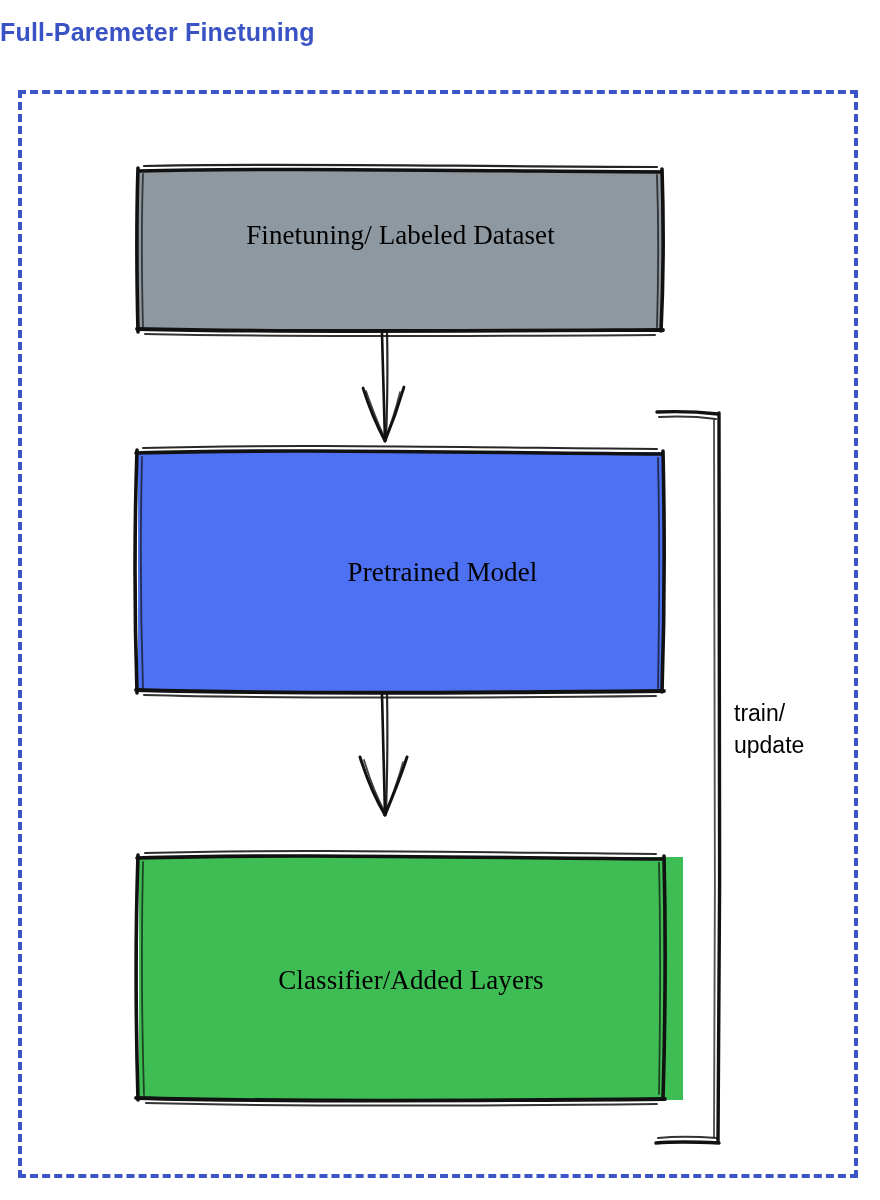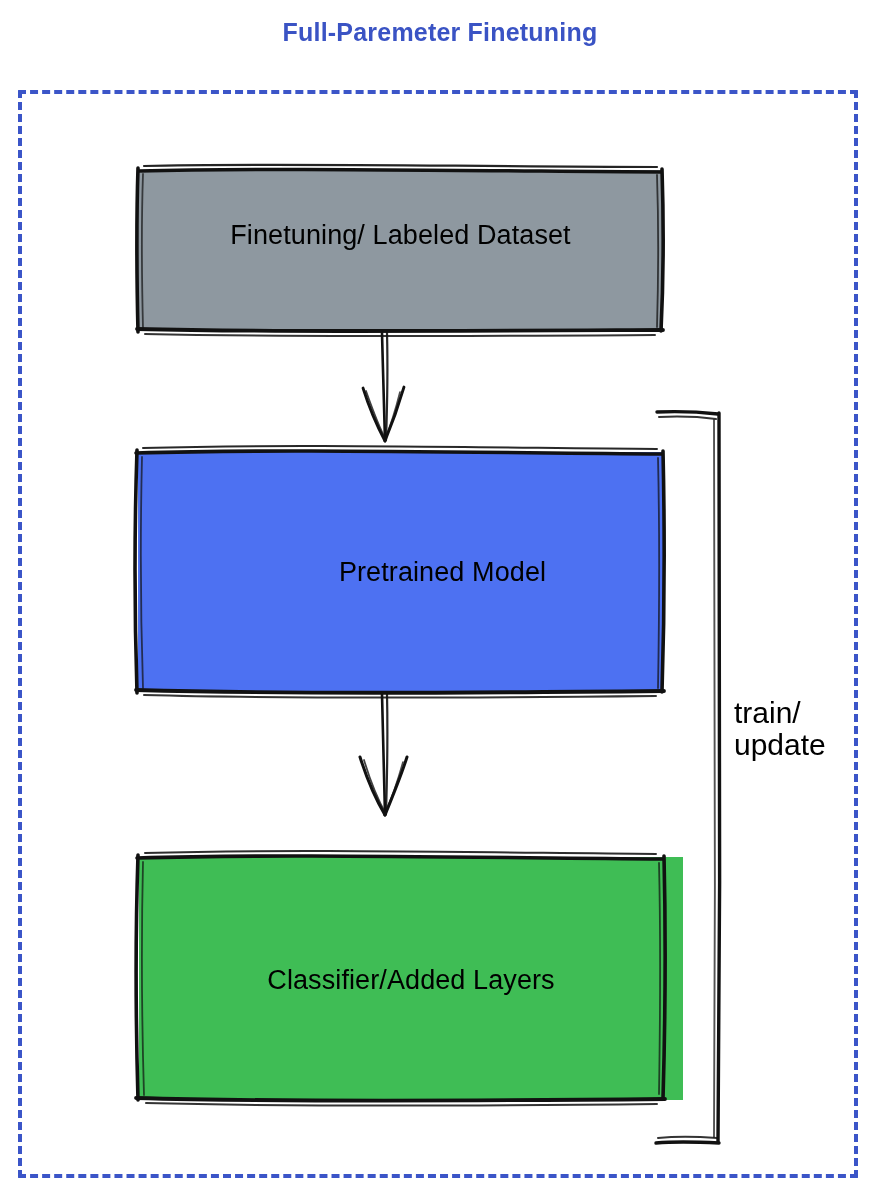--- a/index.html
+++ b/index.html
@@ -16,21 +16,20 @@
     font-family: "Liberation Sans", "DejaVu Sans", sans-serif;
     -webkit-font-smoothing: antialiased;
   }
 
   
   #diagram-title {
     position: absolute;
     left: 0;
     top: 18px;
     width: 880px;
-    text-align: center;
     font-size: 25px;
     font-weight: 700;
     letter-spacing: 0.2px;
     color: #3a53c4;
     user-select: none;
   }
 
   
   #outer-frame {
     position: absolute;
@@ -50,20 +49,21 @@
     top: 0;
     width: 880px;
     height: 1200px;
     pointer-events: none;
   }
 
   
   .node-box {
     position: absolute;
     box-sizing: border-box;
+    font-family: Liberation Serif, serif;
   }
   .node-label {
     position: absolute;
     left: 0;
     width: 100%;
     text-align: center;
     color: #000000;
     font-size: 27px;
     font-weight: 400;
     letter-spacing: 0.1px;
@@ -97,21 +97,21 @@
   }
   #node-classifier .node-label { top: 108px; }
 
   
   #loop-caption {
     position: absolute;
     left: 734px;
     top: 697px;
     width: 120px;
     color: #000000;
-    font-size: 30px;
+    font-size: 23px;
     line-height: 32px;
     text-align: left;
     user-select: none;
   }
   #loop-caption .loop-line { display: block; white-space: pre; }
 </style>
 </head>
 <body>
 
 <div id="diagram-title">Full-Paremeter Finetuning</div>

